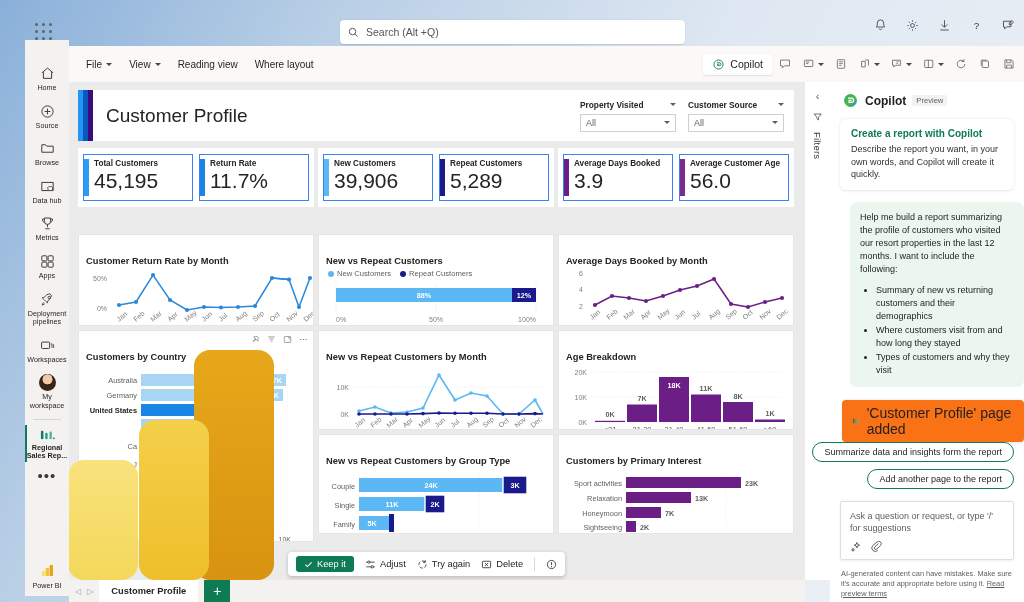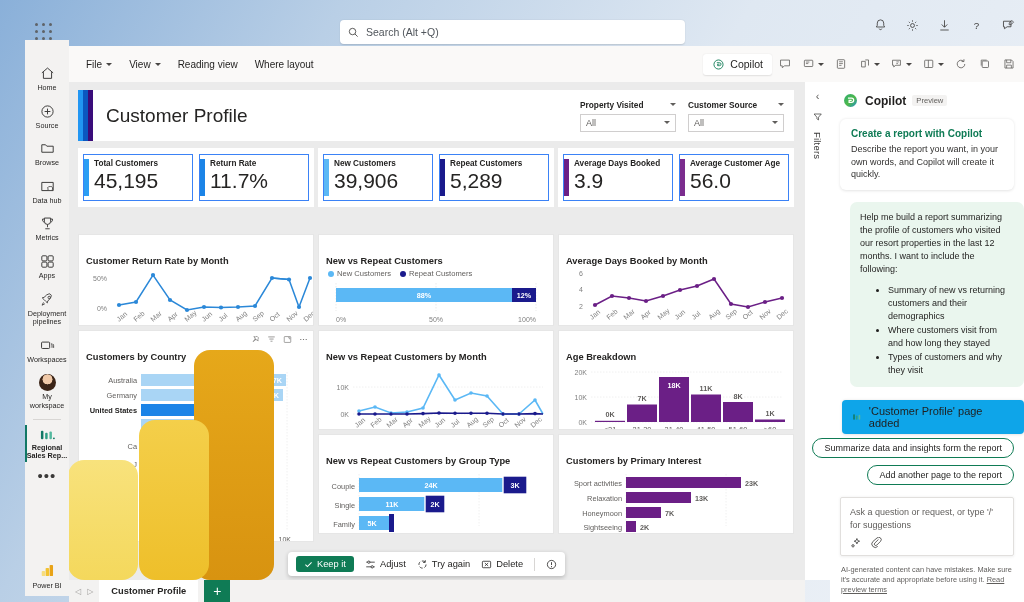--- a/index.html
+++ b/index.html
@@ -135,24 +135,24 @@
     display:flex; flex-direction:column; padding:10px 0 0 0; }
   .cop-head { display:flex; align-items:center; gap:6px; padding:0 0 10px 12px; }
   .cop-head .nm { font-size:12px; font-weight:bold; color:#201f1e; }
   .cop-head .pv { font-size:7.6px; color:#605e5c; background:#f3f2f1; border-radius:2px; padding:1px 4px; }
   .cop-card { margin:0 10px; background:#fff; border-radius:6px; padding:9px 11px;
     box-shadow:0 .8px 3px rgba(0,0,0,.11); }
   .cop-card h4 { font-size:10px; color:#0f7b55; margin-bottom:4px; }
   .cop-card p { font-size:9px; color:#323130; line-height:12.5px; }
   .cop-msg { margin:12px 0 0 20px; background:#eaf6ee; border-radius:7px; padding:9px 10px; }
   .cop-msg p { font-size:9px; color:#201f1e; line-height:13px; }
-  .cop-msg ul { margin:8px 0 0 28px; }
+  .cop-msg ul { margin:8px 0 0 16px; }
   .cop-msg li { font-size:9px; color:#201f1e; line-height:13px; margin-bottom:1px; }
-  .cop-pill { margin:13px 0 0 12px; display:inline-flex; align-items:center; gap:6px; background:#0ea5e9;
-    border-radius:4px; padding:5px 10px; box-shadow:0 .8px 3px rgba(0,0,0,.11); font-size:11px; color:#201f1e; }
+  .cop-pill { margin:13px 0 0 12px; display:inline-flex; align-items:center; gap:6px; background:#f97316;
+    border-radius:4px; padding:5px 10px; box-shadow:0 .8px 3px rgba(0,0,0,.11); font-size:14px; color:#201f1e; }
   .cop-sugs { margin-top:auto; display:flex; flex-direction:column; align-items:flex-end; gap:7px; padding:0 10px; }
   .sug { border:1px solid #0f7b55; border-radius:12px; padding:4px 11px; font-size:9px;
     color:#201f1e; white-space:nowrap; cursor:pointer; background:#fff; }
   .cop-input { margin:12px 10px 0; border:1px solid #e1dfdd; border-radius:2px; padding:8px 9px 6px;
     box-shadow:0 .8px 3px rgba(0,0,0,.07); }
   .cop-input .ph { font-size:9px; color:#605e5c; line-height:12.5px; }
   .cop-input .tools { display:flex; gap:9px; margin-top:6px; }
   .cop-foot { font-size:7.4px; color:#605e5c; line-height:10px; padding:9px 11px 7px; }
   .cop-foot a { color:#605e5c; text-decoration:underline; }
 </style>

